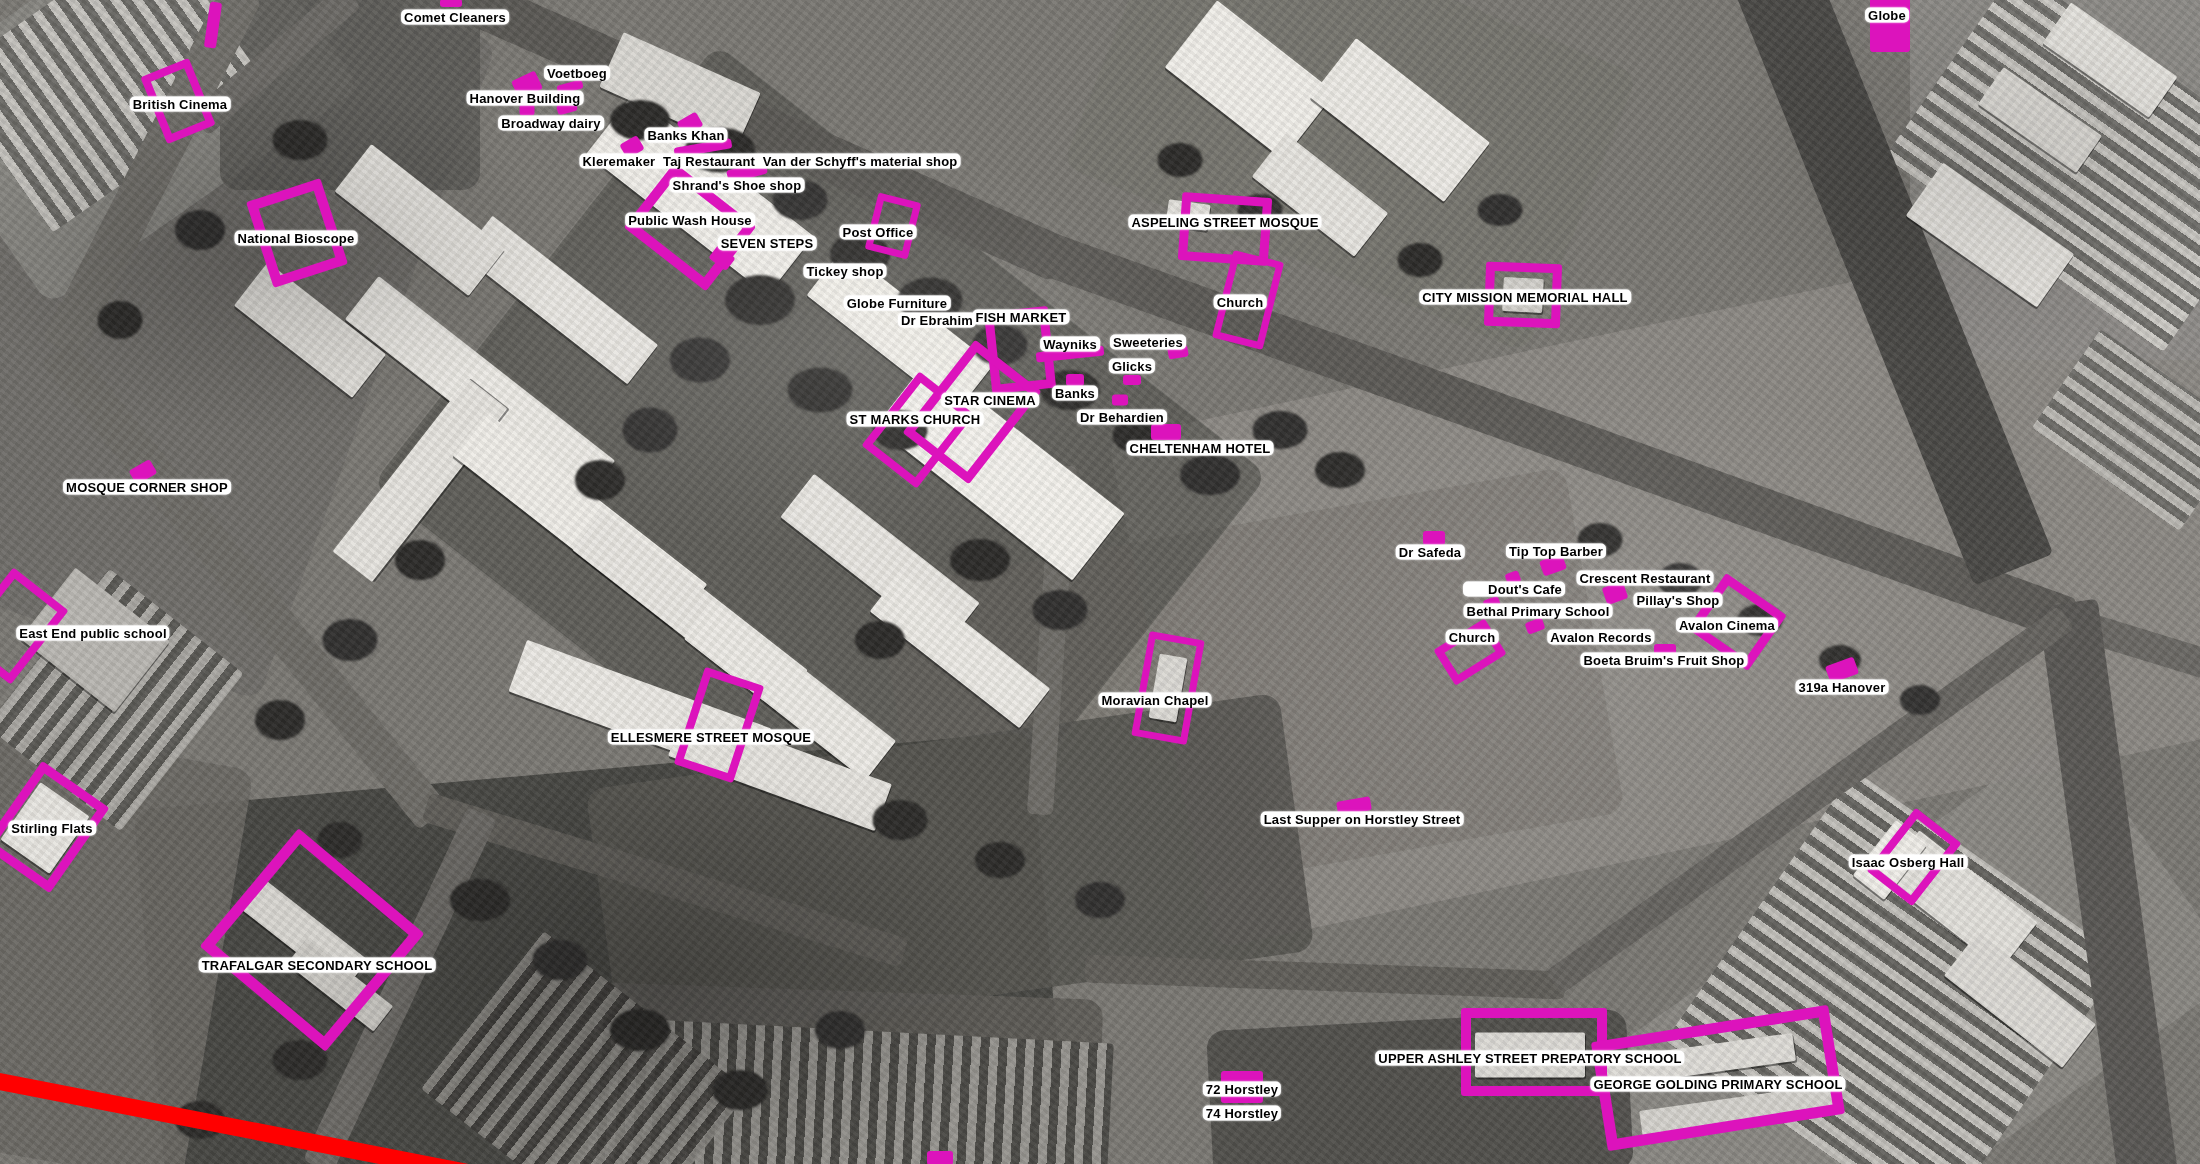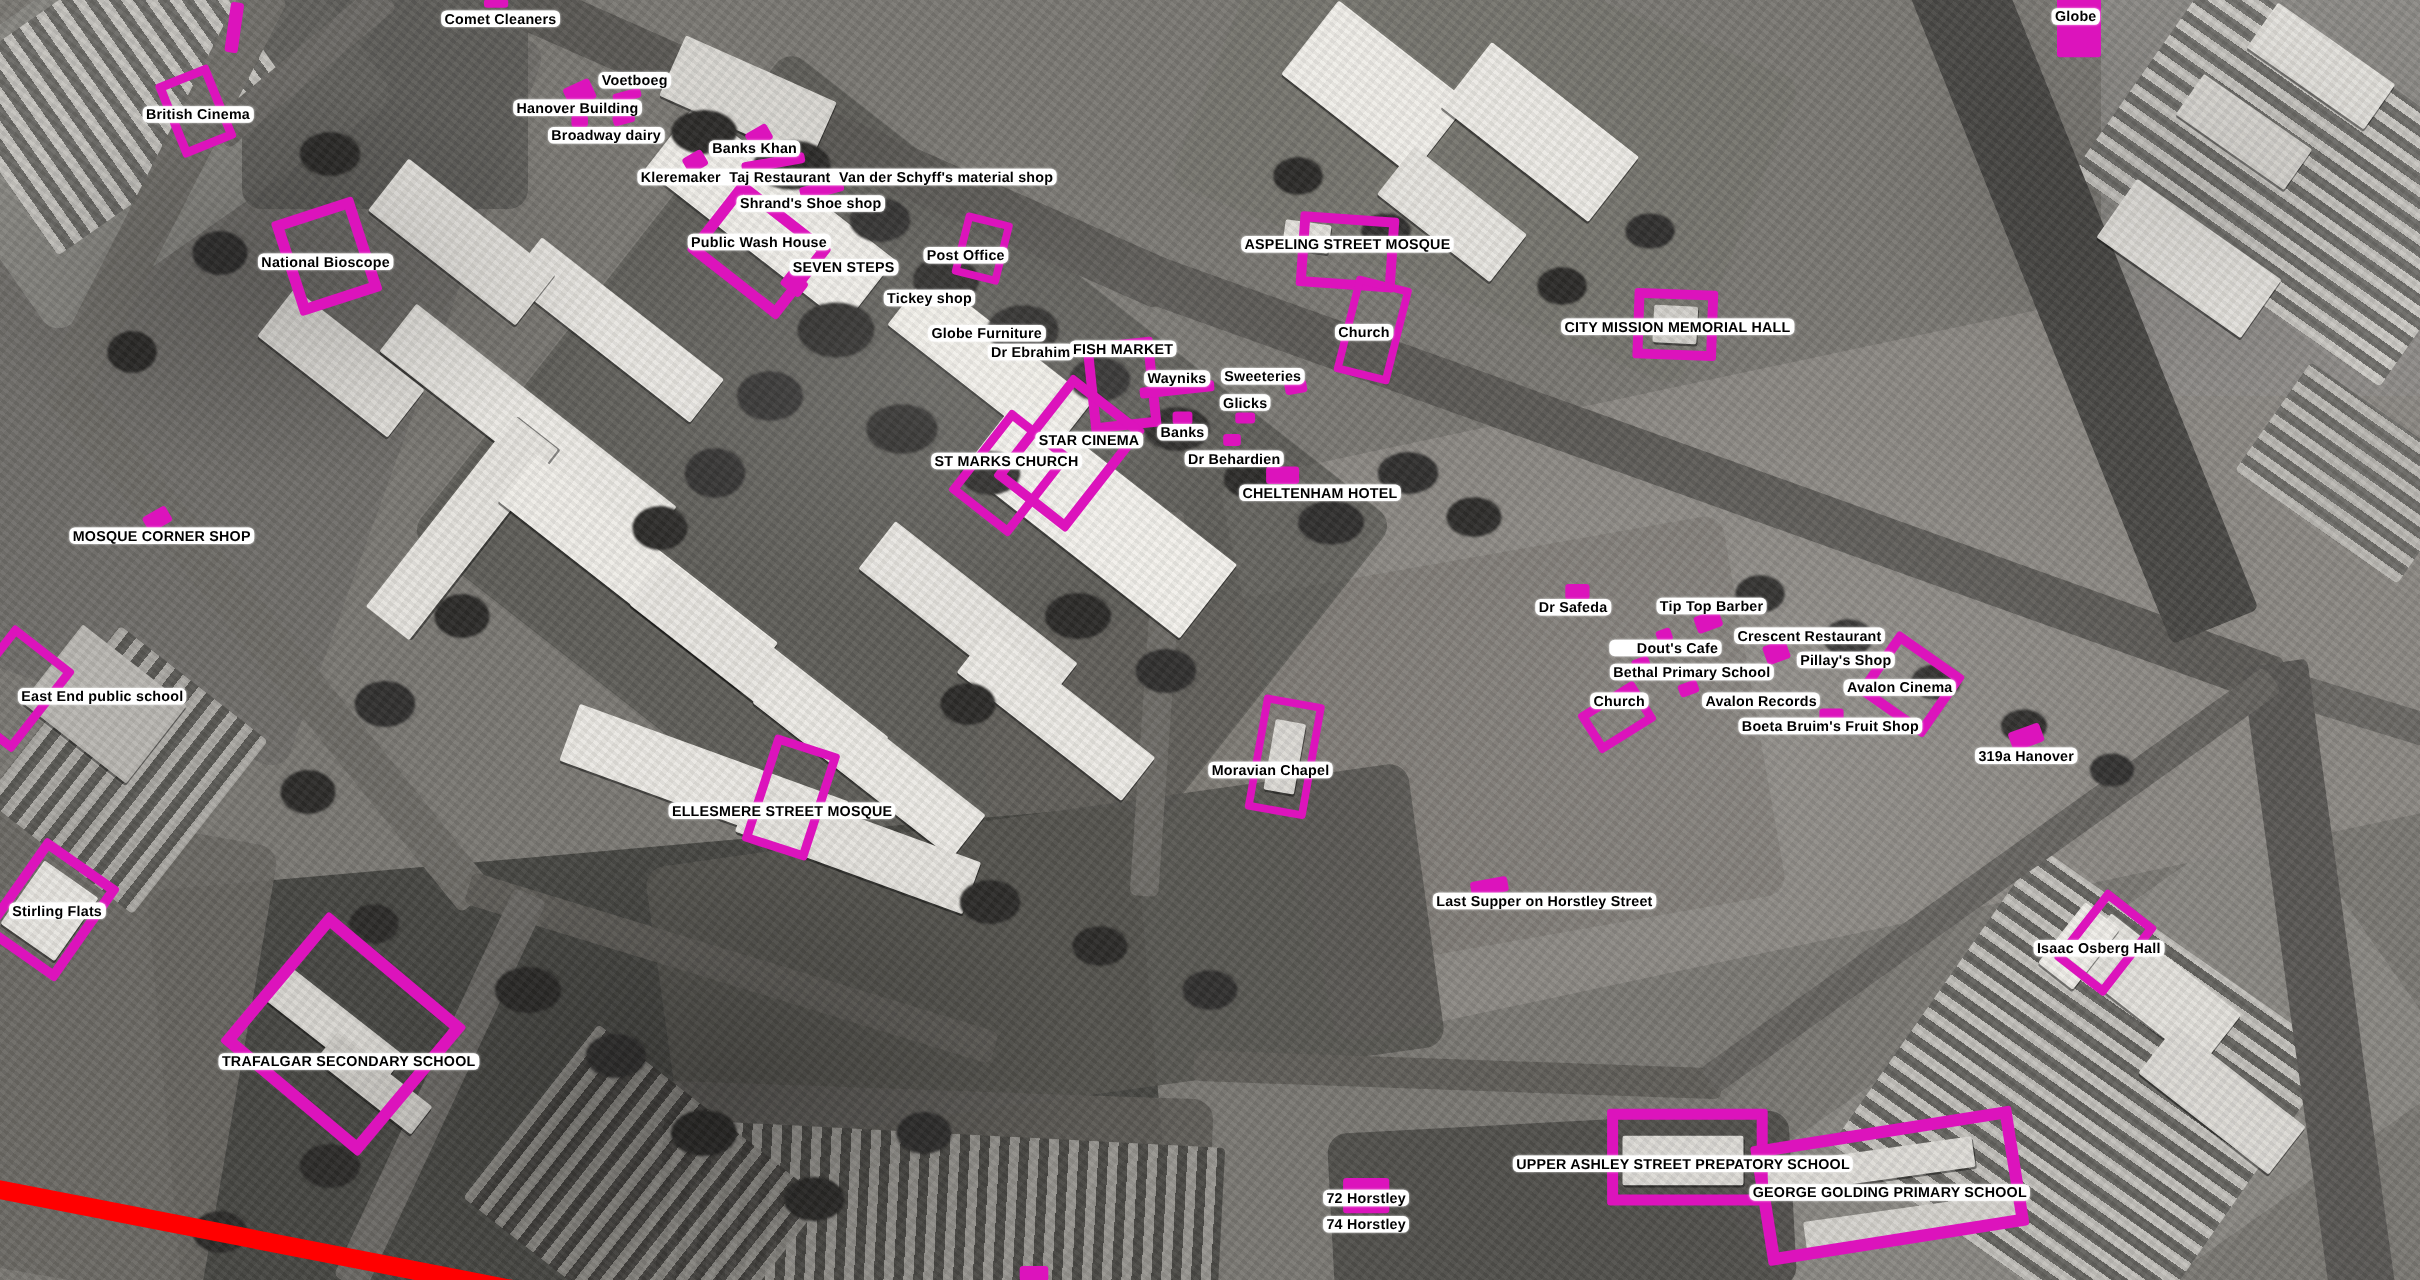--- a/index.html
+++ b/index.html
@@ -252,21 +252,21 @@
       <div class="map-label" style="left: 1678px; top: 600px;">Pillay's Shop</div>
       <div class="map-label" style="left: 1538px; top: 611px;">Bethal Primary School</div>
       <div class="map-label" style="left: 1727px; top: 625px;">Avalon Cinema</div>
       <div class="map-label" style="left: 93px; top: 633px;">East End public school</div>
       <div class="map-label" style="left: 1472px; top: 637px;">Church</div>
       <div class="map-label" style="left: 1601px; top: 637px;">Avalon Records</div>
       <div class="map-label" style="left: 1664px; top: 660px;">Boeta Bruim's Fruit Shop</div>
       <div class="map-label" style="left: 1842px; top: 687px;">319a Hanover</div>
       <div class="map-label" style="left: 1155px; top: 700px;">Moravian Chapel</div>
       <div class="map-label" style="left: 711px; top: 737px;">ELLESMERE STREET MOSQUE</div>
-      <div class="map-label" style="left: 1362px; top: 819px; margin-left: 42px;">Last Supper on Horstley Street</div>
+      <div class="map-label" style="left: 1362px; top: 819px;">Last Supper on Horstley Street</div>
       <div class="map-label" style="left: 52px; top: 828px;">Stirling Flats</div>
       <div class="map-label" style="left: 1908px; top: 862px;">Isaac Osberg Hall</div>
       <div class="map-label" style="left: 317px; top: 965px;">TRAFALGAR SECONDARY SCHOOL</div>
       <div class="map-label" style="left: 1530px; top: 1058px;">UPPER ASHLEY STREET PREPATORY SCHOOL</div>
       <div class="map-label" style="left: 1718px; top: 1084px;">GEORGE GOLDING PRIMARY SCHOOL</div>
       <div class="map-label" style="left: 1242px; top: 1089px;">72 Horstley</div>
       <div class="map-label" style="left: 1242px; top: 1113px;">74 Horstley</div>
     </div>
 </div>
 

